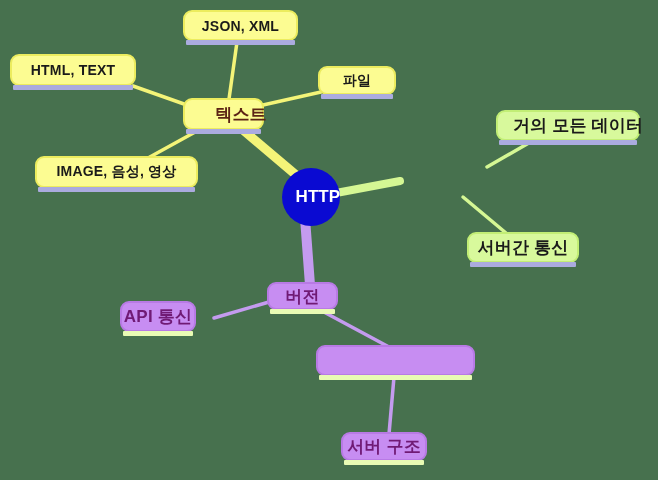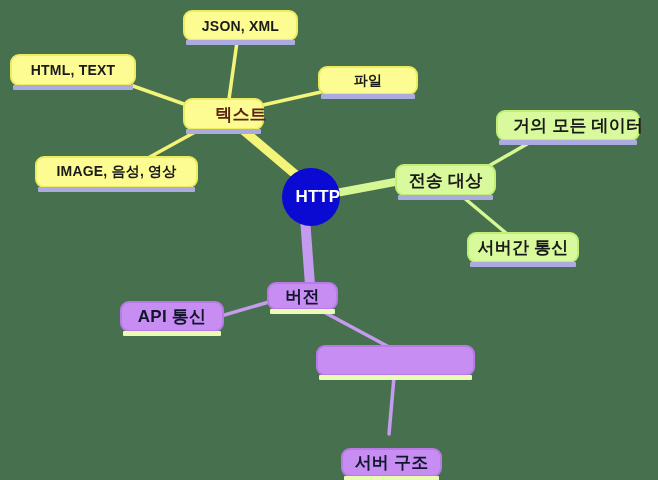--- a/index.html
+++ b/index.html
@@ -27,21 +27,21 @@
     color: var(--dark-text,#1A1A1A);
   }
   .node-green {
     background: var(--green-node,#D8F99C);
     border:2px solid var(--green-border,#C2EE75);
     color: var(--dark-text,#1A1A1A);
   }
   .node-purple {
     background: var(--purple-node,#C78DF2);
     border:2px solid var(--purple-border,#B87AE5);
-    color:#0f172a;
+    color:#701a75;
   }
   .branch-red-text { color: var(--branch-text-red,#5C2415); padding-left: 35px; }
   .fs17 { font-size:17px; }
 
   .bar {
     position:absolute; left:1px; right:1px; bottom:-6px; height:5px;
     border-radius:1px; z-index:2;
   }
   .bar-lavender { background: var(--lavender-bar,#ABABDF); }
   .bar-lime     { background: var(--lime-bar,#E9FBB4); }
@@ -93,57 +93,53 @@
   <div class="node node-yellow" style="left:183px; top:10px; width:115px; height:31px;">
     <span>JSON, XML</span>
     <div class="bar bar-lavender"></div>
   </div>
 
   <div class="node node-yellow" style="left:10px; top:54px; width:126px; height:32px;">
     <span>HTML, TEXT</span>
     <div class="bar bar-lavender"></div>
   </div>
 
-  <div class="node node-yellow" style="left:318px; top:66px; width:100px; height:29px;">
+  <div class="node node-yellow" style="left:318px; top:66px; width:78px; height:29px;">
     <span>파일</span>
     <div class="bar bar-lavender"></div>
   </div>
 
   <div class="node node-yellow" style="left:35px; top:156px; width:163px; height:32px;">
     <span>IMAGE, 음성, 영상</span>
     <div class="bar bar-lavender"></div>
   </div>
 
-  <div class="node node-green fs17" style="left:395px; top:164px; width:101px; height:32px;">
-    <span>전송 대상</span>
-    <div class="bar bar-lavender"></div>
-  </div>
 
   <div class="node node-green fs17" style="left:496px; top:110px; width:144px; height:31px;padding-left:20px;">
     <span>거의 모든 데이터</span>
     <div class="bar bar-lavender"></div>
   </div>
 
   <div class="node node-green fs17" style="left:467px; top:232px; width:112px; height:31px;">
     <span>서버간 통신</span>
     <div class="bar bar-lavender"></div>
   </div>
 
   <div class="node node-purple fs17" style="left:267px; top:282px; width:71px; height:28px;">
     <span>버전</span>
     <div class="bar bar-lime"></div>
   </div>
 
-  <div class="node node-purple fs17" style="left:120px; top:301px; width:104px; height:31px;">
+  <div class="node node-purple fs17" style="left:120px; top:301px; width:76px; height:31px;">
     <span>API 통신</span>
     <div class="bar bar-lime"></div>
   </div>
 
   <div class="node node-purple fs17" style="left:316px; top:345px; width:159px; height:31px;">
     <div class="bar bar-lime"></div>
   </div>
 
-  <div class="node node-purple fs17" style="left:341px; top:432px; width:101px; height:29px;margin-top:16px;">
+  <div class="node node-purple fs17" style="left:341px; top:432px; width:86px; height:29px;">
     <span>서버 구조</span>
     <div class="bar bar-lime"></div>
   </div>
 
 </div>
 
 </body></html>

